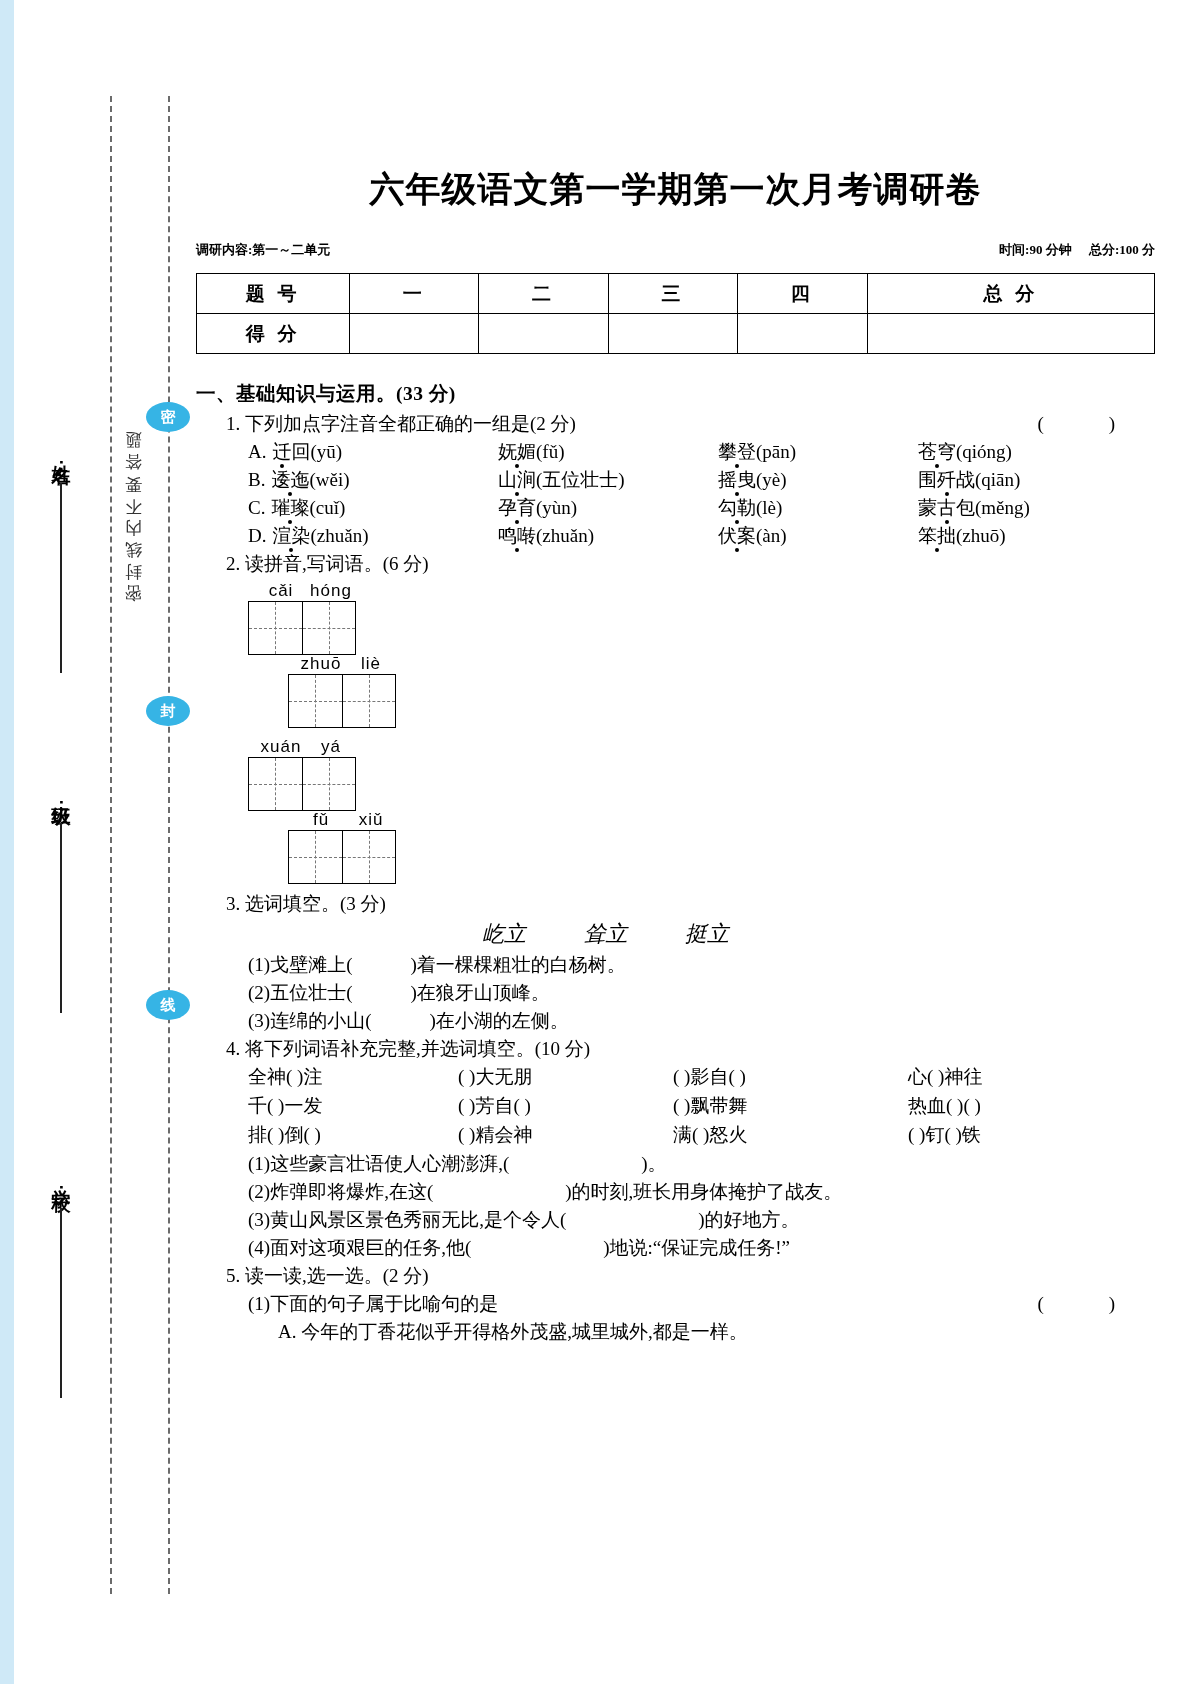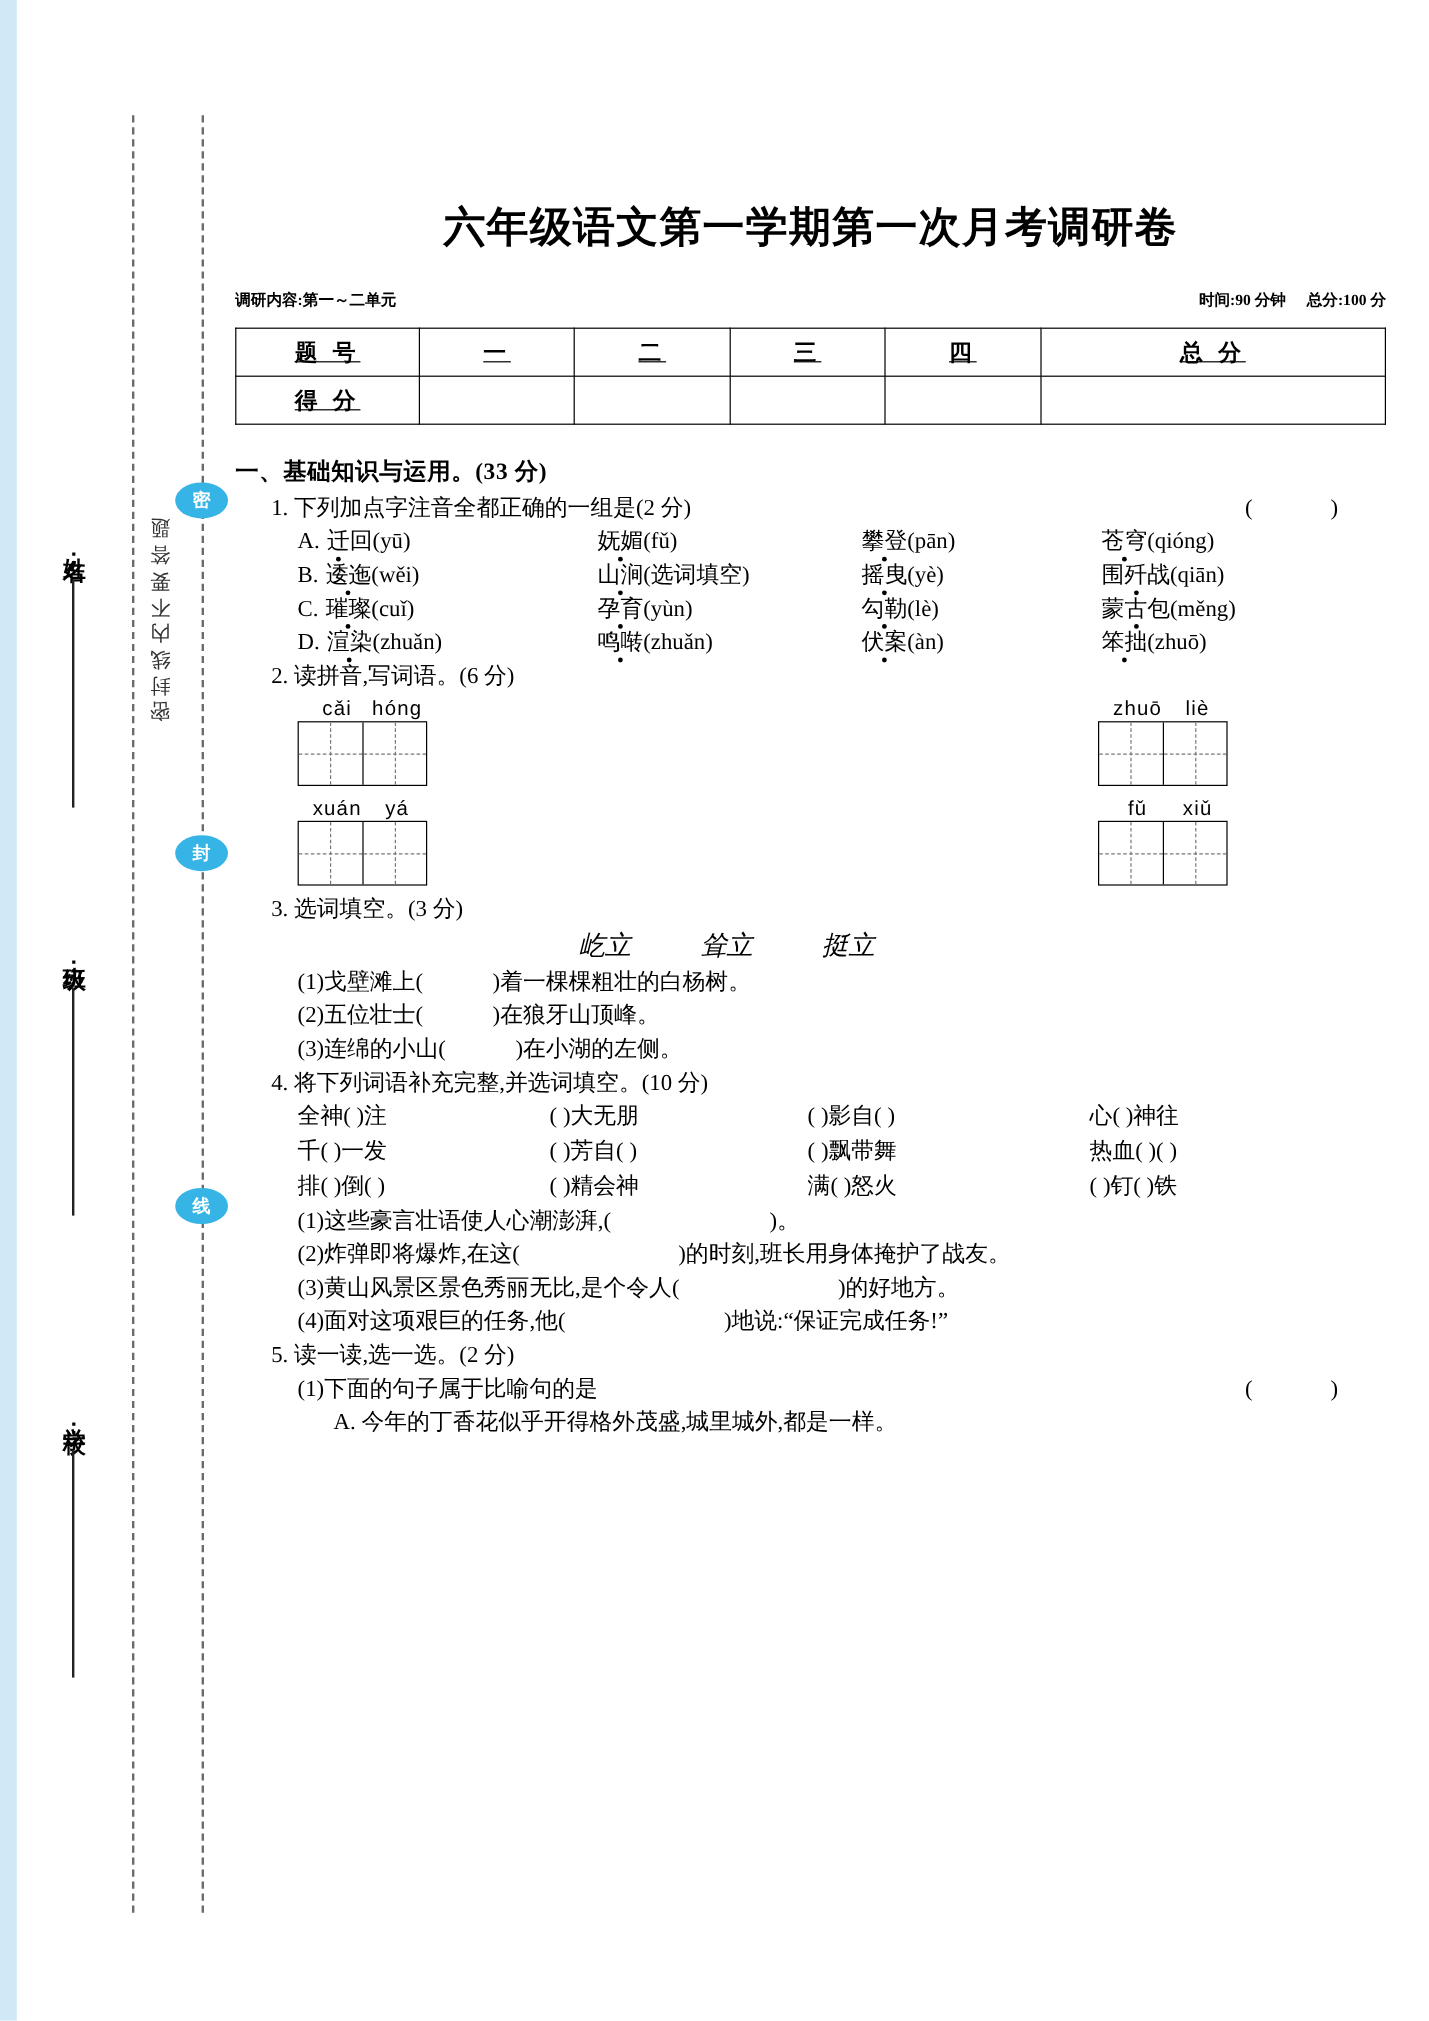--- a/index.html
+++ b/index.html
@@ -146,21 +146,20 @@
     border-collapse: collapse;
     width: calc(100% - 44px);
   }
   #score-table td {
     border: 1px solid #000;
     height: 37px;
     text-align: center;
     font-size: 19px;
     font-weight: bold;
     letter-spacing: 4px;
-    text-decoration: underline;
   }
   #score-table td.lbl { width: 150px; }
   #score-table td.blank { letter-spacing: 0; }
 
   
   #content {
     margin: 30px 22px 0 22px;
     font-size: 19px;
     line-height: 1.0;
   }
@@ -210,20 +209,21 @@
   }
 
   
   .grid-row {
     display: flex;
     justify-content: space-between;
     padding-left: 22px;
     padding-right: 30px;
     margin-top: 6px;
     margin-bottom: 10px;
+    flex-direction: column;
   }
   .grid-item { width: 210px; }
   .grid-item.mid { margin-left: 40px; }
   .pinyin {
     font-family: "Liberation Sans", sans-serif;
     font-size: 17px;
     letter-spacing: 1px;
     margin-bottom: 2px;
     padding-left: 8px;
   }
@@ -372,21 +372,21 @@
 
         <div class="opt-row">
           <span><span class="lab">A.</span><span class="dotted">迁</span><span>回</span><span>(yū)</span></span>
           <span><span class="dotted">妩媚</span><span>(fǔ)</span></span>
           <span><span class="dotted">攀登</span><span>(pān)</span></span>
           <span><span class="dotted">苍穹</span><span>(qióng)</span></span>
         </div>
 
         <div class="opt-row">
           <span><span class="lab">B.</span><span class="dotted">逶迤</span><span>(wěi)</span></span>
-          <span><span class="dotted">山涧</span><span>(选词填空)</span></span>
+          <span><span class="dotted">山涧</span><span>(五位壮士)</span></span>
           <span><span class="dotted">摇曳</span><span>(yè)</span></span>
           <span><span class="dotted">围歼战</span><span>(qiān)</span></span>
         </div>
 
         <div class="opt-row">
           <span><span class="lab">C.</span><span class="dotted">璀璨</span><span>(cuǐ)</span></span>
           <span><span class="dotted">孕育</span><span>(yùn)</span></span>
           <span><span class="dotted">勾勒</span><span>(lè)</span></span>
           <span><span class="dotted">蒙古包</span><span>(měng)</span></span>
         </div>

